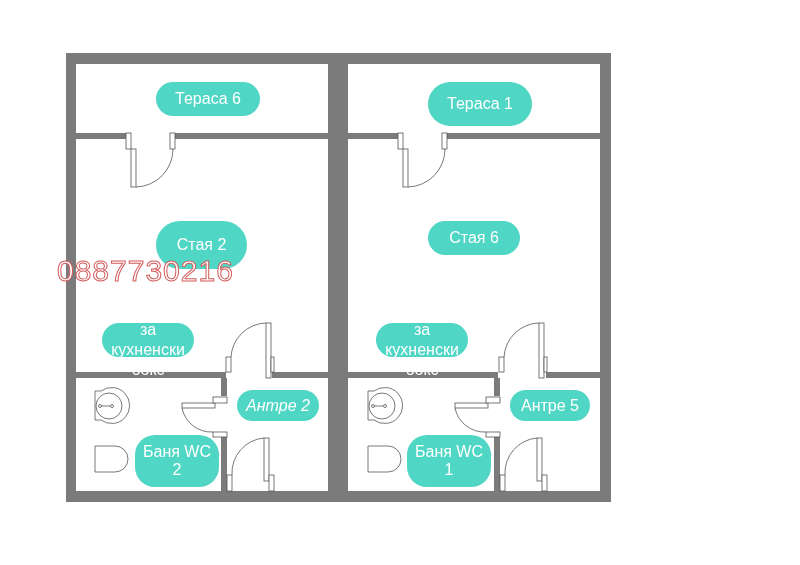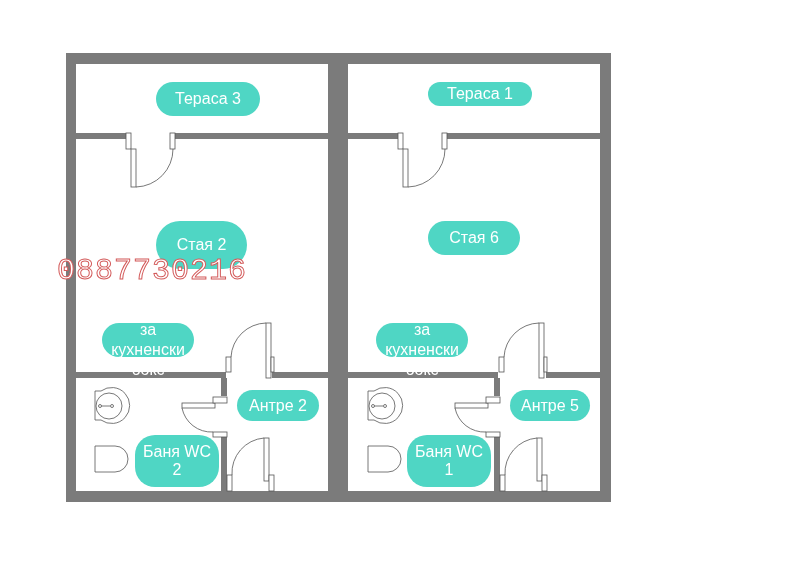--- a/index.html
+++ b/index.html
@@ -1,21 +1,21 @@
 <!DOCTYPE html>
 <html><head>
 <meta charset="utf-8">
 <style>
   html,body{margin:0;padding:0;background:#ffffff;}
   body{width:800px;height:565px;position:relative;overflow:hidden;font-family:"Liberation Sans",sans-serif;}
   .wall{position:absolute;background:#7b7b7b;}
   .label{position:absolute;background:#4fd6c4;color:#ffffff;border-radius:999px;display:flex;align-items:center;justify-content:center;text-align:center;font-size:16px;line-height:1.1;}
   .label.small{font-size:16px;line-height:1.25;}
   .label.bath{border-radius:20px;font-size:16px;line-height:1.15;}
-  .phone{position:absolute;left:57px;top:254px;font-size:30px;letter-spacing:1px;color:#ffffff;-webkit-text-stroke:1px #d35a5a;font-family:Liberation Mono, monospace;}
+  .phone{position:absolute;left:57px;top:254px;font-size:30px;letter-spacing:1px;color:#ffffff;-webkit-text-stroke:1px #d35a5a;font-family:Liberation Sans, sans-serif;}
   svg.draw{position:absolute;left:0;top:0;}
 </style>
 </head>
 <body>
 
 <div class="wall" style="left:66px;top:53px;width:545px;height:11px;"></div>
 <div class="wall" style="left:66px;top:491px;width:545px;height:11px;"></div>
 <div class="wall" style="left:66px;top:53px;width:10px;height:449px;"></div>
 <div class="wall" style="left:600px;top:53px;width:11px;height:449px;"></div>
 <div class="wall" style="left:328px;top:53px;width:20px;height:449px;"></div>
@@ -113,38 +113,38 @@
       <path d="M95 446 L115 446 A13 13 0 0 1 115 472 L95 472 Z"></path>
     </g>
 
     <g>
       <path d="M368 446 L388 446 A13 13 0 0 1 388 472 L368 472 Z"></path>
     </g>
   </g>
 </svg>
 
 <div class="label" style="left:156px;top:82px;width:104px;height:34px;">
-  <span>Тераса 3</span>
+  <span>Тераса 6</span>
 </div>
 <div class="label" style="left:156px;top:221px;width:91px;height:48px;">
   <span>Стая 2</span>
 </div>
 <div class="label small" style="left:102px;top:323px;width:92px;height:34px;flex-direction:column;">
   <span>ВИК изводи за</span>
   <span>кухненски бокс</span>
 </div>
-<div class="label" style="left:237px;top:390px;width:82px;height:31px;">
+<div class="label" style="left:237px;top:390px;width:82px;height:31px;font-style:italic;">
   <span>Антре 2</span>
 </div>
 <div class="label bath" style="left:135px;top:435px;width:84px;height:52px;flex-direction:column;">
   <span>Баня WC</span>
   <span>2</span>
 </div>
 
-<div class="label" style="left:428px;top:82px;width:104px;height:24px;">
+<div class="label" style="left:428px;top:82px;width:104px;height:44px;">
   <span>Тераса 1</span>
 </div>
 <div class="label" style="left:428px;top:221px;width:92px;height:34px;">
   <span>Стая 6</span>
 </div>
 <div class="label small" style="left:376px;top:323px;width:92px;height:34px;flex-direction:column;">
   <span>ВИК изводи за</span>
   <span>кухненски бокс</span>
 </div>
 <div class="label" style="left:510px;top:390px;width:80px;height:31px;">

